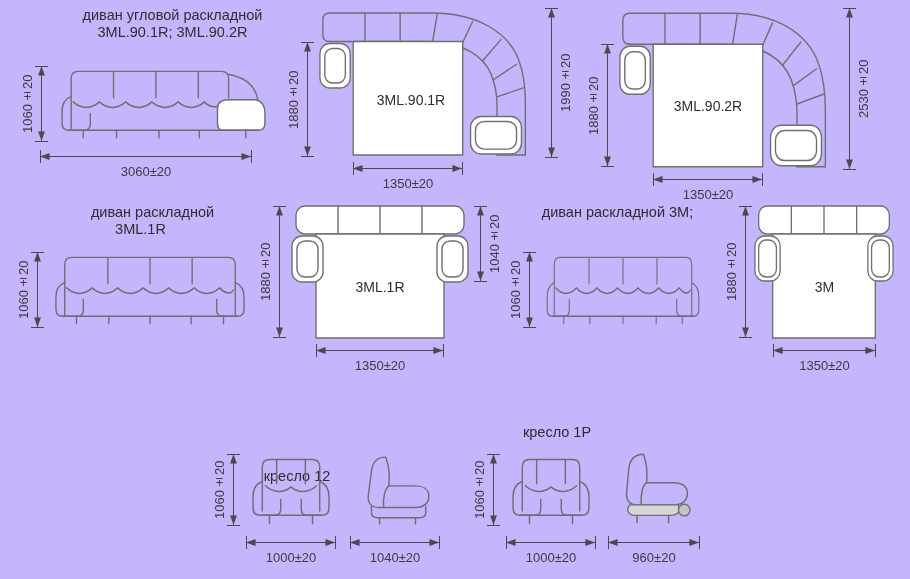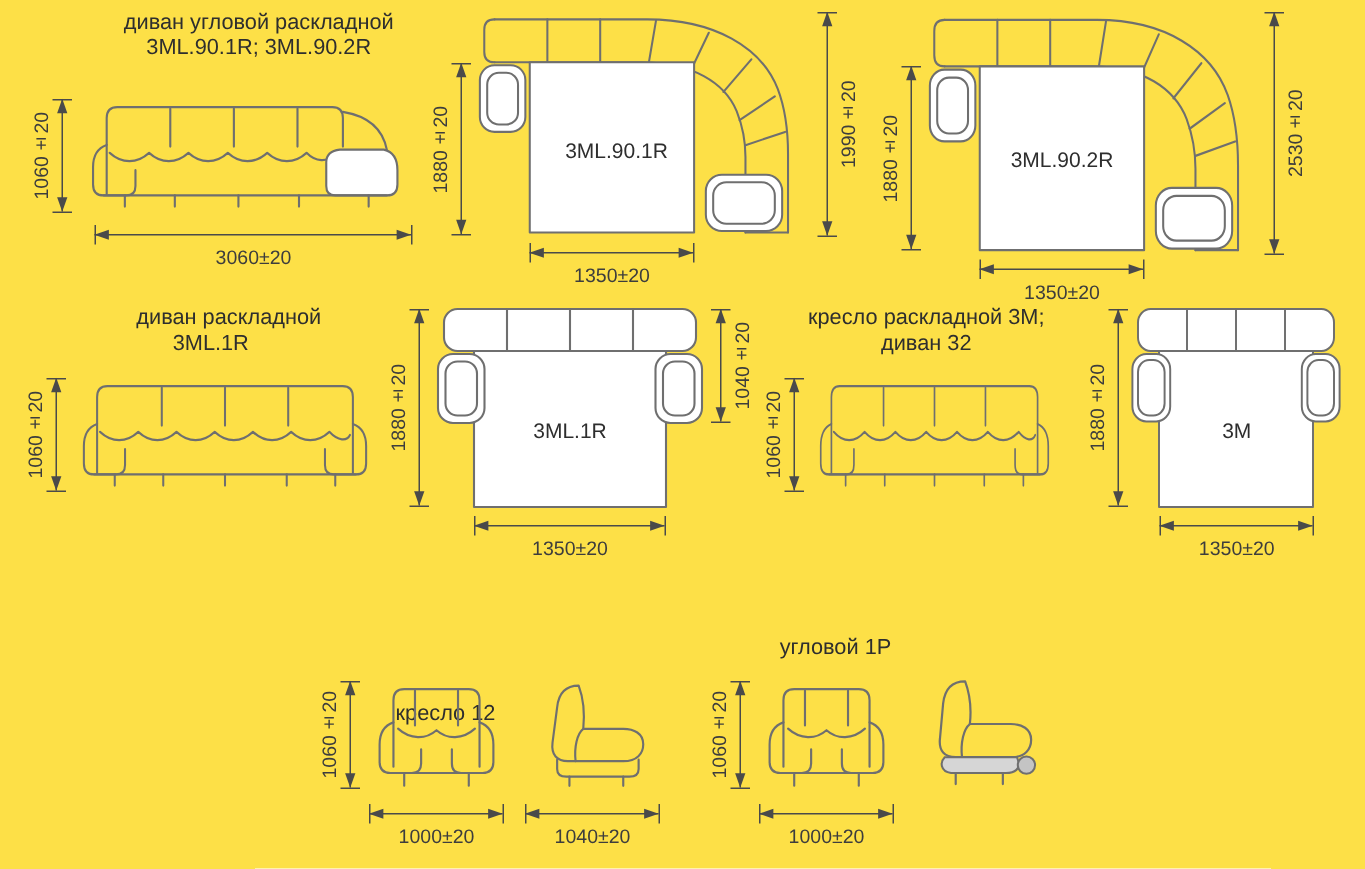--- a/index.html
+++ b/index.html
@@ -1,18 +1,18 @@
 <!DOCTYPE html>
 <html><head>
 <meta charset="utf-8">
 <style>
   * { margin:0; padding:0; box-sizing:border-box; }
   html,body { background:#ffffff; }
   body { font-family:"Liberation Sans", sans-serif; color:#333333; }
-  .canvas { position:relative; width:910px; height:579px; background:#fde047; overflow:hidden; }
+  .canvas { position:relative; width:910px; height:579px; background:#c4b5fd; overflow:hidden; }
 
   .title { position:absolute; text-align:center; font-size:14.5px; line-height:17px; color:#2e2e2e; }
   .boxlabel { position:absolute; text-align:center; font-size:14px; color:#2e2e2e; }
 
   .fig { position:absolute; }
   .fig svg { width:100%; height:100%; display:block; overflow:visible; }
   .ln { fill:none; stroke:#6f6f6f; stroke-width:1.4; stroke-linecap:round; stroke-linejoin:round; }
   .ln-fill { fill:#ffffff; stroke:#6f6f6f; stroke-width:1.4; stroke-linejoin:round; }
   .gray-fill { fill:#d6d6d6; stroke:#6f6f6f; stroke-width:1.3; }
   .knob { fill:#c4c4c4; stroke:#6f6f6f; stroke-width:1.3; }
@@ -62,21 +62,21 @@
 
   <div class="dim-v" style="left:20px; top:66px; height:76px;">
     <span class="vtext">1060±20</span>
     <svg width="13">
         <line class="tick" x1="0" y1="0.5" x2="13" y2="0.5"></line>
         <line class="tick" x1="0" y1="100%" x2="13" y2="100%" transform="translate(0,-0.5)"></line>
         <line class="dline" x1="6.5" y1="1" x2="6.5" y2="100%" transform="translate(0,-1)" marker-start="url(#dimarr)" marker-end="url(#dimarr)"></line>
       </svg>
   </div>
 
-  <div class="dim-h" style="left:63px; top:150px; width:212px;">
+  <div class="dim-h" style="left:40px; top:150px; width:212px;">
     <svg height="13">
         <line class="tick" x1="0.5" y1="0" x2="0.5" y2="13"></line>
         <line class="tick" x1="100%" y1="0" x2="100%" y2="13" transform="translate(-0.5,0)"></line>
         <line class="dline" x1="1" y1="6.5" x2="100%" y2="6.5" transform="translate(-1,0)" marker-start="url(#dimarr)" marker-end="url(#dimarr)"></line>
       </svg>
     <span class="htext">3060±20</span>
   </div>
 
   <div class="fig" style="left:316px; top:8px; width:225px; height:150px;">
     <svg viewBox="0 0 230 152" preserveAspectRatio="none">
@@ -224,22 +224,21 @@
 
   <div class="dim-h" style="left:316px; top:344px; width:128px;">
     <svg height="13">
         <line class="tick" x1="0.5" y1="0" x2="0.5" y2="13"></line>
         <line class="tick" x1="100%" y1="0" x2="100%" y2="13" transform="translate(-0.5,0)"></line>
         <line class="dline" x1="1" y1="6.5" x2="100%" y2="6.5" transform="translate(-1,0)" marker-start="url(#dimarr)" marker-end="url(#dimarr)"></line>
       </svg>
     <span class="htext">1350±20</span>
   </div>
 
-  <div class="title" style="left:505px; top:204px; width:225px;">кресло  раскладной 3М;</div>
-  <div class="title" style="left:505px; top:221px; width:225px;">диван 32</div>
+  <div class="title" style="left:505px; top:204px; width:225px;">диван  раскладной 3М;</div>
 
   <div class="fig" style="left:544px; top:250px; width:158px; height:80px;">
     <svg viewBox="0 0 200 76" preserveAspectRatio="none">
       <g class="ln">
         <path d="M13,62 V14 Q13,7 20,7 H180 Q187,7 187,14 V62"></path>
         <path d="M57,8 V32 M100,8 V32 M143,8 V32"></path>
         <path d="M15,36 C23,43 33,43 41,36 C49,43 59,43 67,36 C75,43 85,43 93,36 C101,43 111,43 119,36 C127,43 137,43 145,36 C153,43 163,43 171,36 C177,42 183,42 185,38"></path>
         <path d="M13,31 Q4,34 4,45 V56 Q4,63 11,63 H26 Q32,63 32,57 V47"></path>
         <path d="M187,31 Q196,34 196,45 V56 Q196,63 189,63 H174 Q168,63 168,57 V47"></path>
         <path d="M11,63 H189"></path>
@@ -336,21 +335,21 @@
 
   <div class="dim-h" style="left:350px; top:536px; width:90px;">
     <svg height="13">
         <line class="tick" x1="0.5" y1="0" x2="0.5" y2="13"></line>
         <line class="tick" x1="100%" y1="0" x2="100%" y2="13" transform="translate(-0.5,0)"></line>
         <line class="dline" x1="1" y1="6.5" x2="100%" y2="6.5" transform="translate(-1,0)" marker-start="url(#dimarr)" marker-end="url(#dimarr)"></line>
       </svg>
     <span class="htext">1040±20</span>
   </div>
 
-  <div class="title" style="left:498px; top:424px; width:118px;">угловой 1Р</div>
+  <div class="title" style="left:498px; top:424px; width:118px;">кресло 1Р</div>
 
   <div class="dim-v" style="left:472px; top:454px; height:72px;">
     <span class="vtext">1060±20</span>
     <svg width="13">
         <line class="tick" x1="0" y1="0.5" x2="13" y2="0.5"></line>
         <line class="tick" x1="0" y1="100%" x2="13" y2="100%" transform="translate(0,-0.5)"></line>
         <line class="dline" x1="6.5" y1="1" x2="6.5" y2="100%" transform="translate(0,-1)" marker-start="url(#dimarr)" marker-end="url(#dimarr)"></line>
       </svg>
   </div>
 
@@ -382,14 +381,22 @@
 
   <div class="dim-h" style="left:506px; top:536px; width:90px;">
     <svg height="13">
         <line class="tick" x1="0.5" y1="0" x2="0.5" y2="13"></line>
         <line class="tick" x1="100%" y1="0" x2="100%" y2="13" transform="translate(-0.5,0)"></line>
         <line class="dline" x1="1" y1="6.5" x2="100%" y2="6.5" transform="translate(-1,0)" marker-start="url(#dimarr)" marker-end="url(#dimarr)"></line>
       </svg>
     <span class="htext">1000±20</span>
   </div>
 
+  <div class="dim-h" style="left:608px; top:536px; width:92px;">
+    <svg height="13">
+        <line class="tick" x1="0.5" y1="0" x2="0.5" y2="13"></line>
+        <line class="tick" x1="100%" y1="0" x2="100%" y2="13" transform="translate(-0.5,0)"></line>
+        <line class="dline" x1="1" y1="6.5" x2="100%" y2="6.5" transform="translate(-1,0)" marker-start="url(#dimarr)" marker-end="url(#dimarr)"></line>
+      </svg>
+    <span class="htext">960±20</span>
+  </div>
 
 </div>
 
 </body></html>

